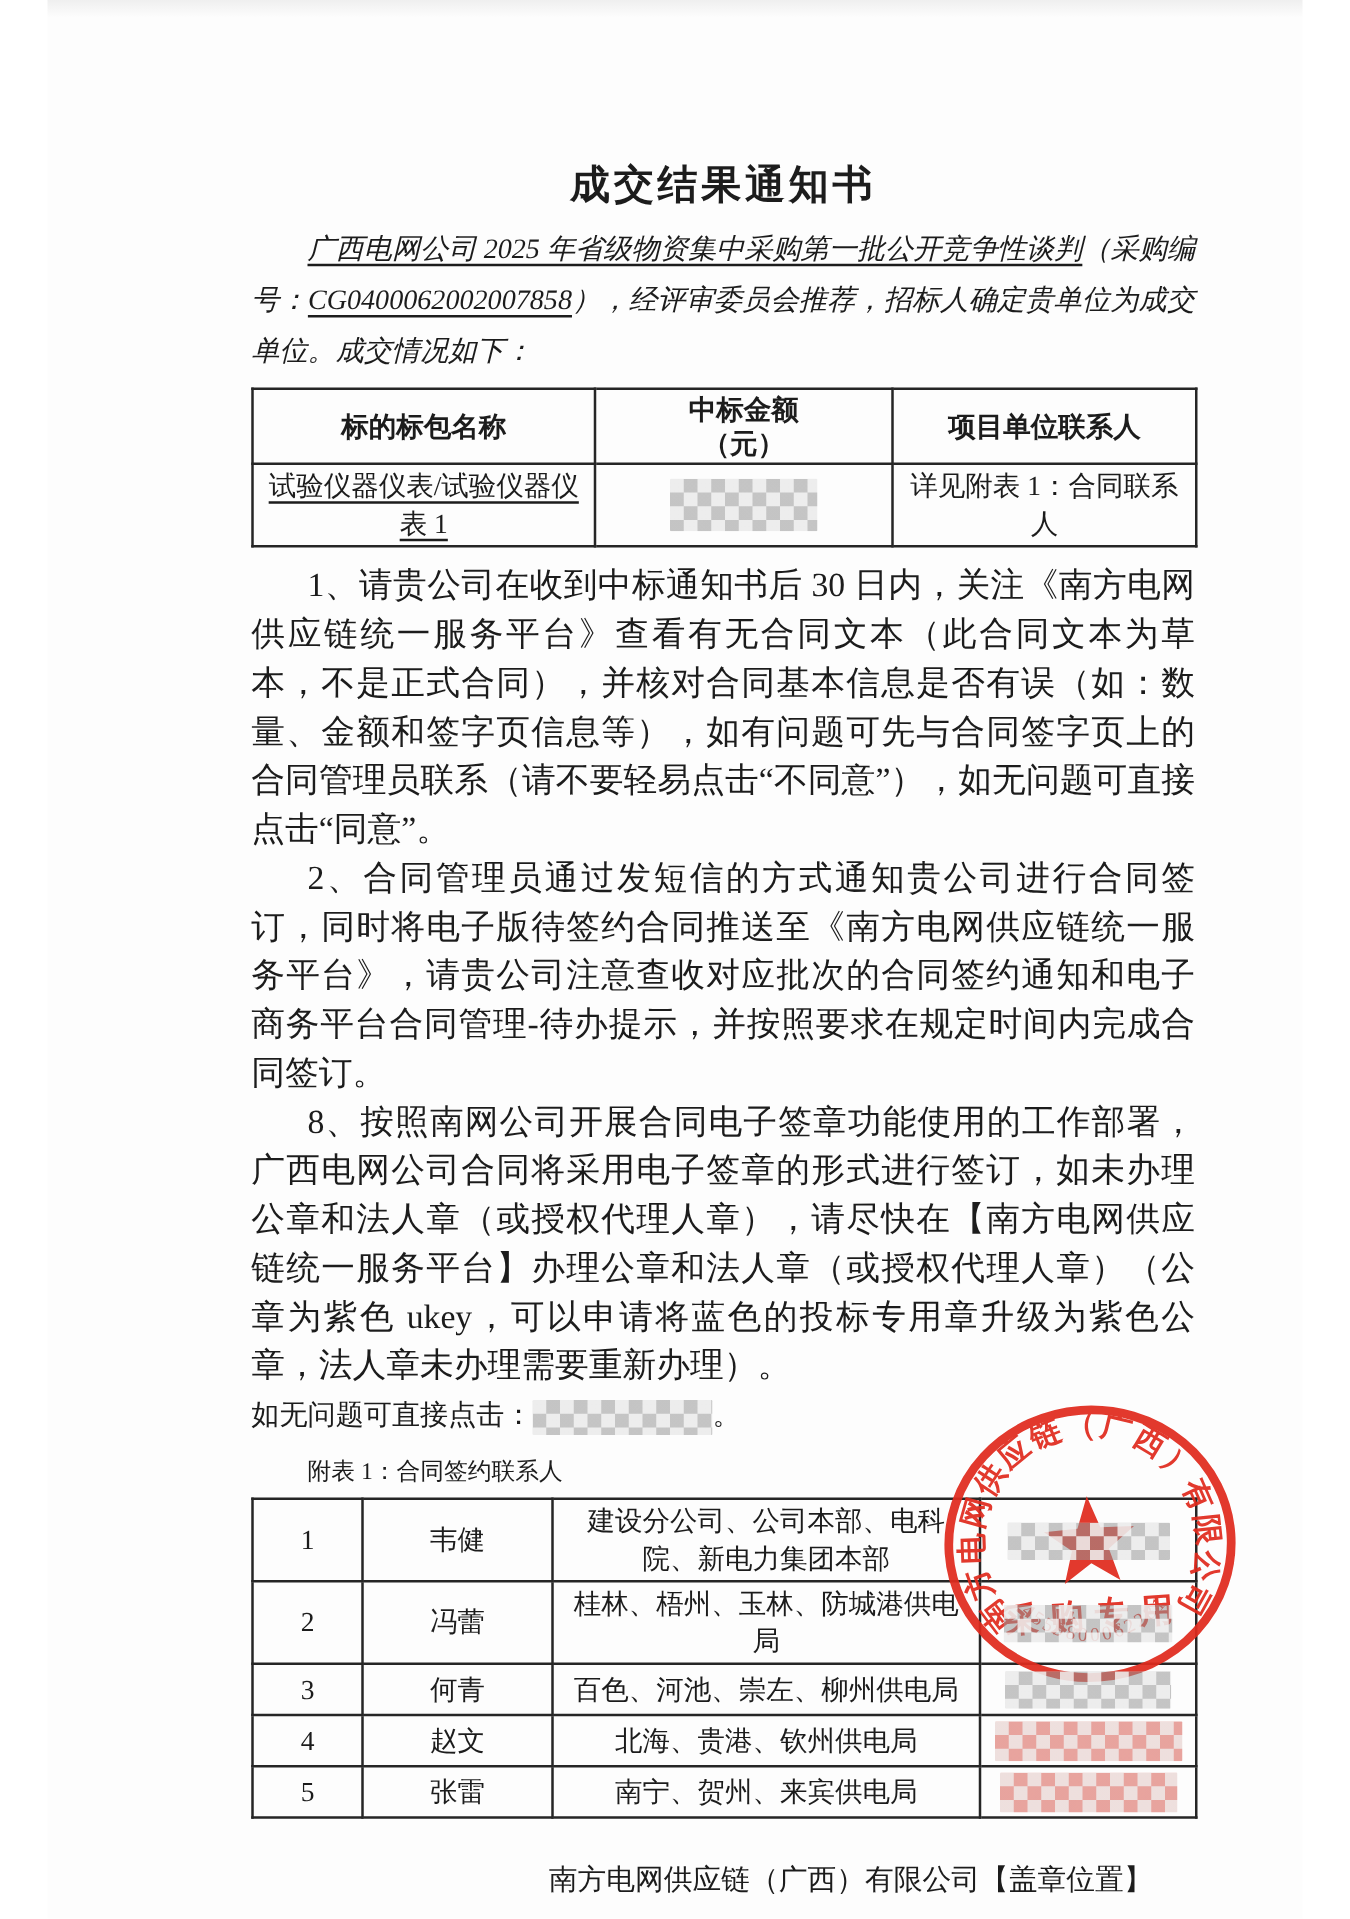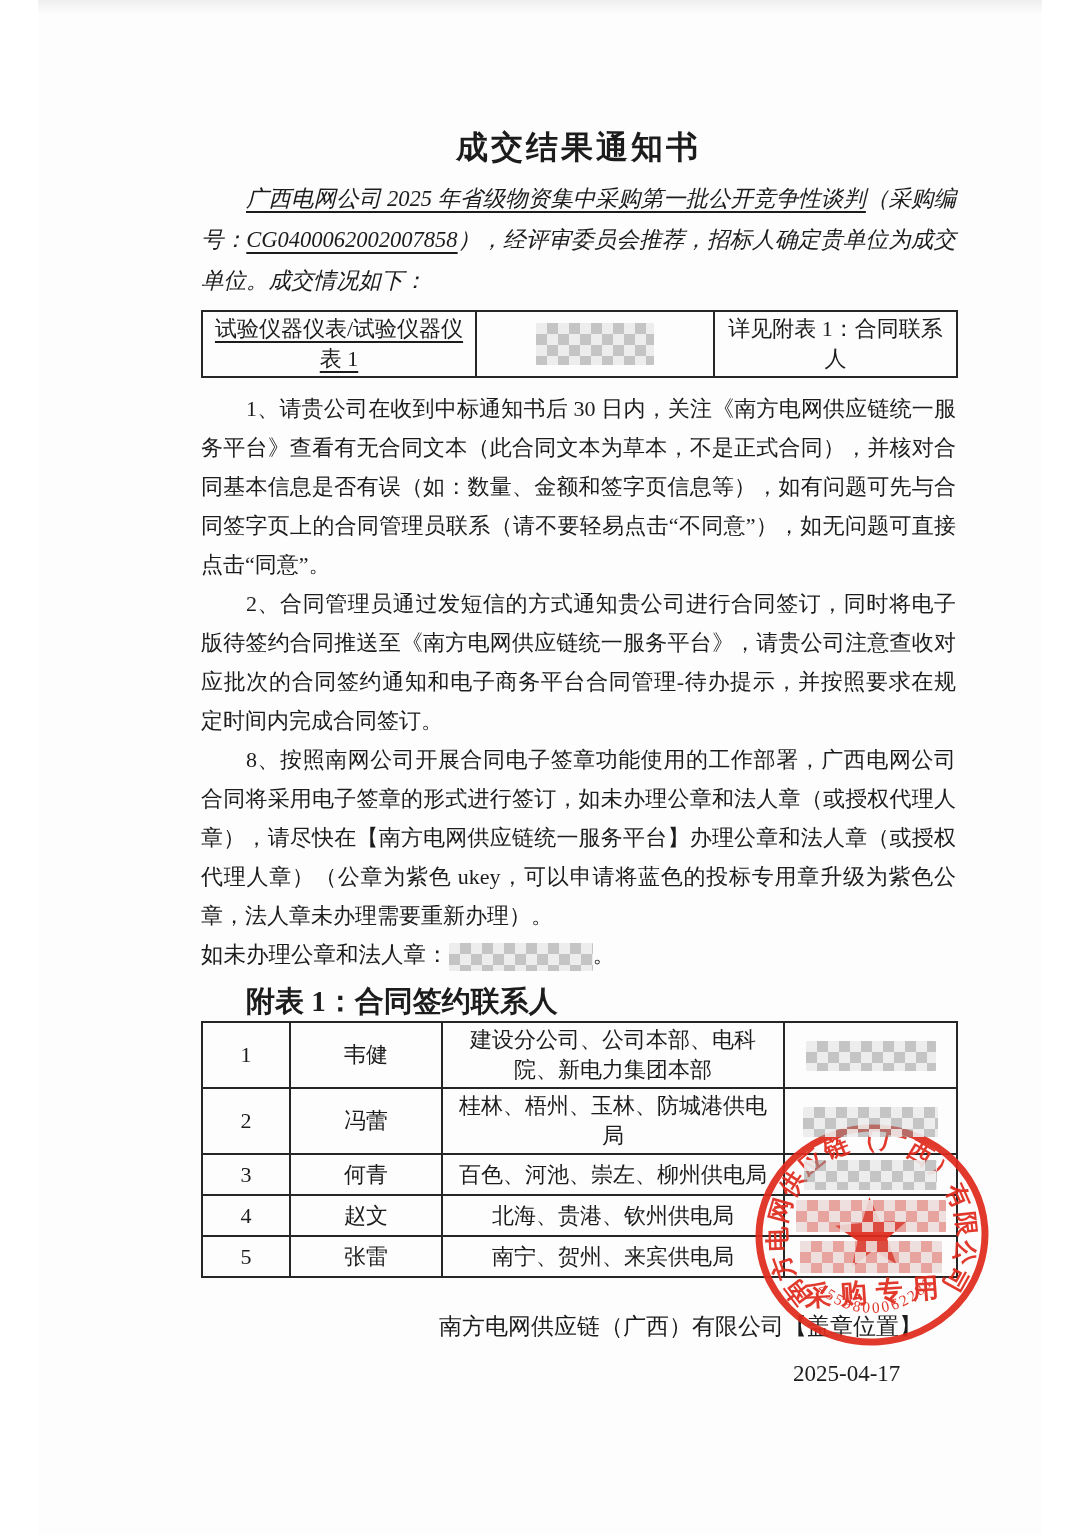--- a/index.html
+++ b/index.html
@@ -56,39 +56,38 @@
     font-size: 22px;
     padding: 2px 6px;
   }
   th { font-weight: bold; }
 
   .award-table { margin-top: 9px; }
   .award-table th { height: 58px; line-height: 27px; }
   .award-table td { height: 62px; line-height: 30px; }
 
   .body-para {
-    font-size: 22px;
+    font-size: 27px;
     line-height: 39px;
     text-align: justify;
     text-indent: 45px;
   }
   .para-gap { margin-top: 11px; }
 
   .phone-line {
     font-size: 22.5px;
     line-height: 39px;
     text-indent: 0;
   }
 
   .appendix-label {
     margin-top: 9px;
-    font-size: 29px;
+    font-size: 19px;
     line-height: 36px;
     text-indent: 45px;
-    font-weight: bold;
   }
 
   .contacts-table { margin-top: 2px; }
   .contacts-table th { height: 42px; }
   .contacts-table td { height: 41px; line-height: 30px; }
   .contacts-table tr.tall td { height: 64px; }
 
   
   .redact {
     position: relative;
@@ -145,33 +144,41 @@
 
     <p class="intro"><span class="u">广西电网公司 2025 年省级物资集中采购第一批公开竞争性谈判</span><span>（采购编号：</span><span class="u">CG0400062002007858</span><span>），经评审委员会推荐，招标人确定贵单位为成交单位。成交情况如下：</span></p>
 
     <table class="award-table">
       <colgroup>
           <col style="width:274px">
           <col style="width:238px">
           <col style="width:243px">
         </colgroup>
       <tbody>
+          <tr>
+        <th>标的标包名称</th>
+        <th>
+          <div>中标金额</div>
+          <div>（元）</div>
+        </th>
+        <th>项目单位联系人</th>
+      </tr>
       <tr>
         <td><span class="u">试验仪器仪表/试验仪器仪表 1</span></td>
         <td><span class="redact" style="width:118px;height:42px;"></span></td>
         <td>详见附表 1：合同联系人</td>
       </tr>
     </tbody>
       </table>
 
     <p class="body-para para-gap">1、请贵公司在收到中标通知书后 30 日内，关注《南方电网供应链统一服务平台》查看有无合同文本（此合同文本为草本，不是正式合同），并核对合同基本信息是否有误（如：数量、金额和签字页信息等），如有问题可先与合同签字页上的合同管理员联系（请不要轻易点击“不同意”），如无问题可直接点击“同意”。</p>
     <p class="body-para">2、合同管理员通过发短信的方式通知贵公司进行合同签订，同时将电子版待签约合同推送至《南方电网供应链统一服务平台》，请贵公司注意查收对应批次的合同签约通知和电子商务平台合同管理-待办提示，并按照要求在规定时间内完成合同签订。</p>
     <p class="body-para">8、按照南网公司开展合同电子签章功能使用的工作部署，广西电网公司合同将采用电子签章的形式进行签订，如未办理公章和法人章（或授权代理人章），请尽快在【南方电网供应链统一服务平台】办理公章和法人章（或授权代理人章）（公章为紫色 ukey，可以申请将蓝色的投标专用章升级为紫色公章，法人章未办理需要重新办理）。</p>
 
-    <p class="phone-line"><span>如未办理公章和法人章：</span><span class="redact" style="width:144px;height:28px;"></span><span>。</span></p>
+    <p class="phone-line"><span>如无问题可直接点击：</span><span class="redact" style="width:144px;height:28px;"></span><span>。</span></p>
 
     <div class="appendix-label">附表 1：合同签约联系人</div>
 
     <table class="contacts-table">
       <colgroup>
           <col style="width:88px">
           <col style="width:152px">
           <col style="width:342px">
           <col style="width:173px">
         </colgroup>

